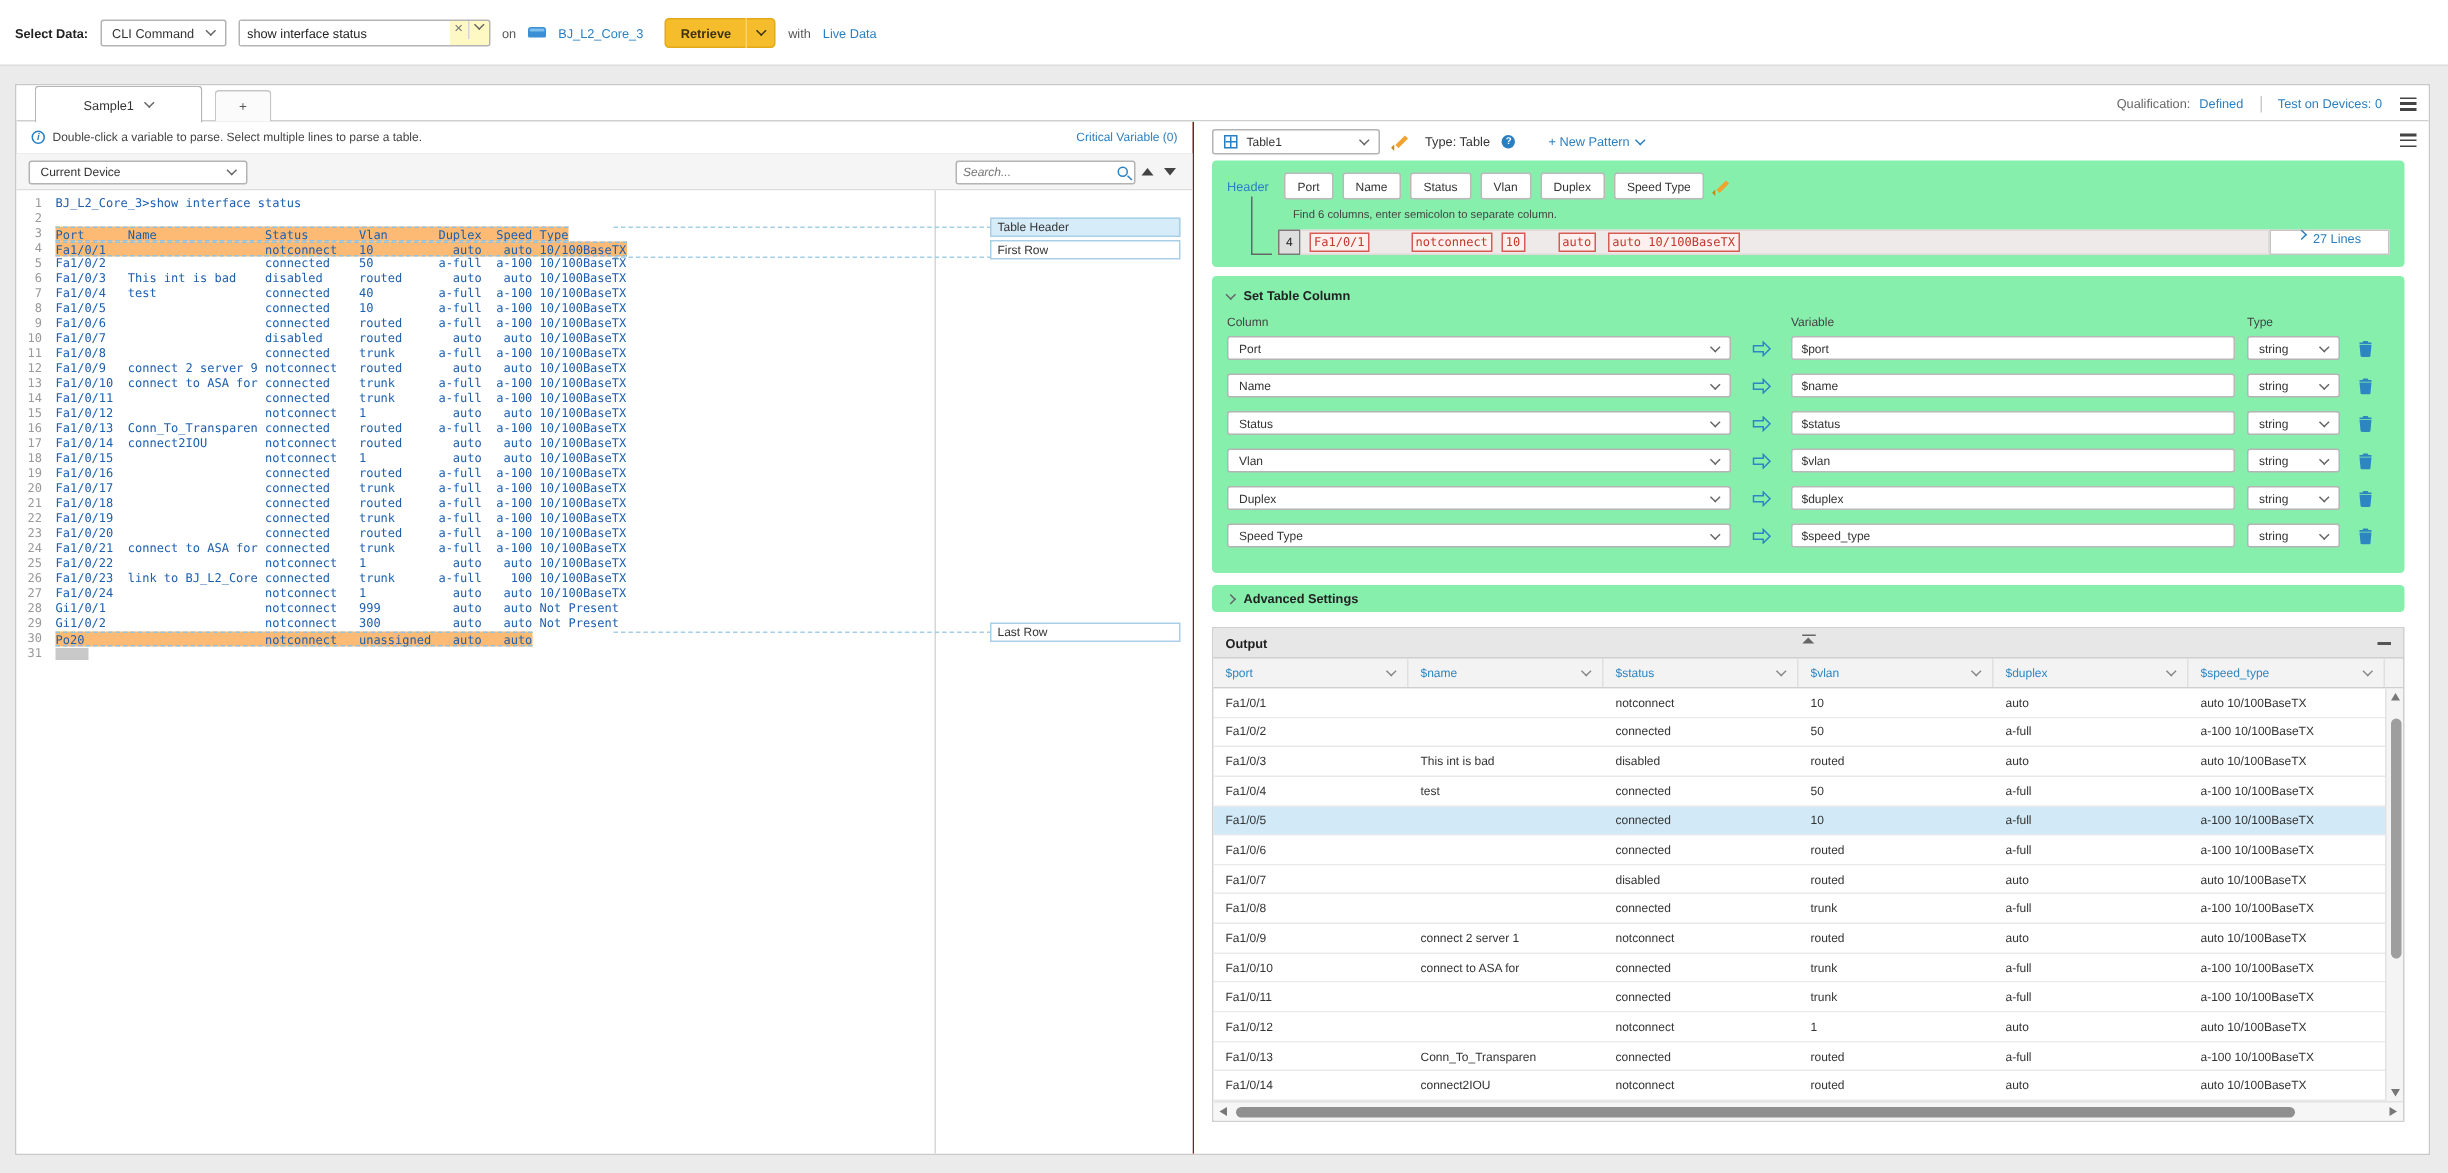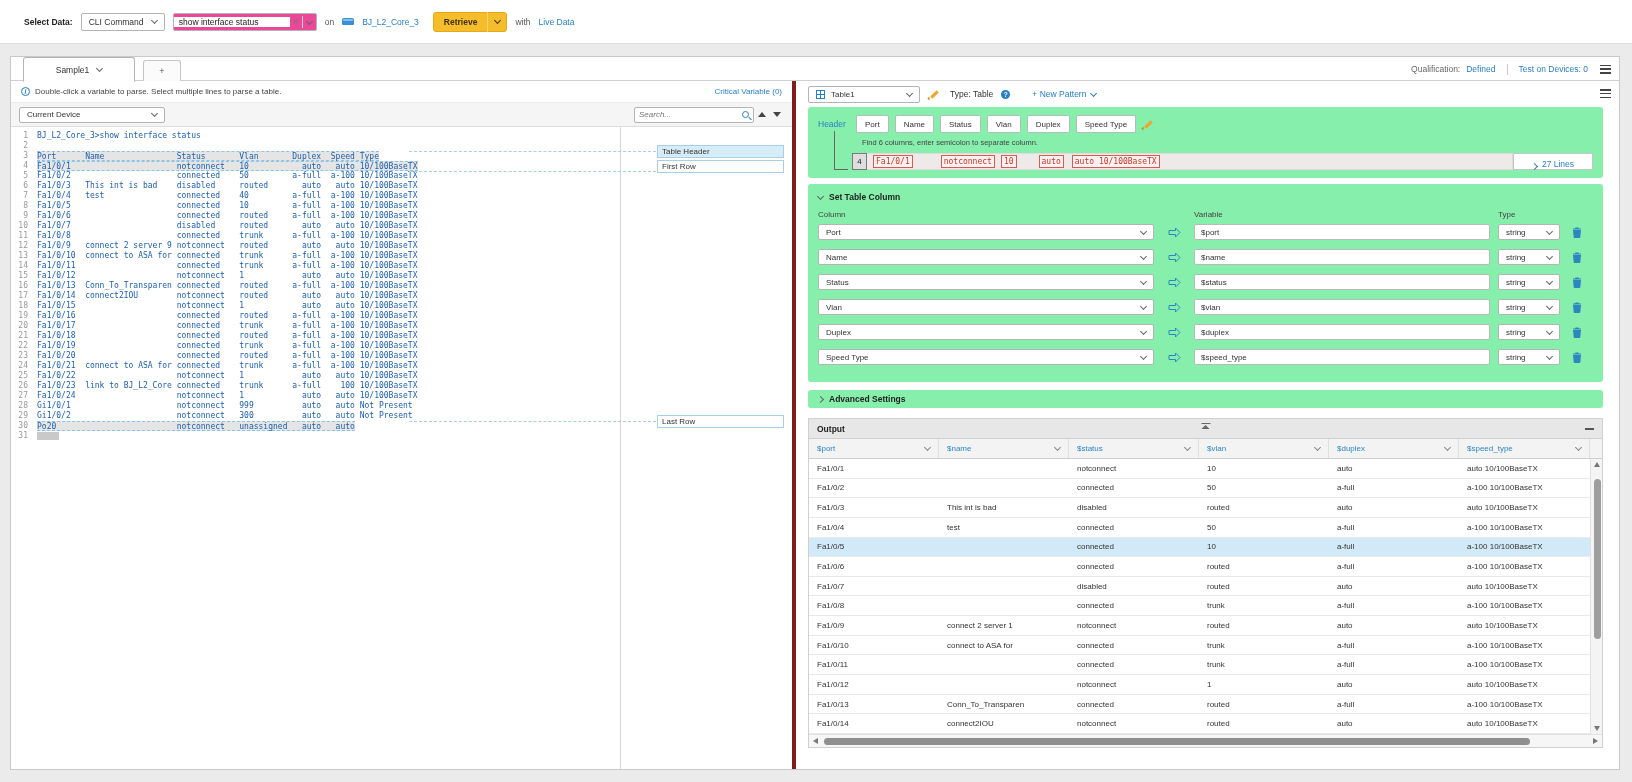--- a/index.html
+++ b/index.html
@@ -2,25 +2,25 @@
 <html><head>
 <meta charset="utf-8">
 <style>
   *{box-sizing:border-box;margin:0;padding:0}
   html,body{width:1632px;height:782px;overflow:hidden}
   body{background:#ebebeb;font-family:"Liberation Sans",sans-serif;color:#333;font-size:8.5px;position:relative}
   .blue{color:#2a7fc1}
   .italic{color:#555}
 
   
-  .topbar{position:absolute;left:0;top:0;width:1632px;height:44px;background:#fff;border-bottom:1px solid #dcdcdc;display:flex;align-items:center;padding-left:24px;gap:8px}
+  .topbar{position:absolute;left:0;top:0;width:1632px;height:44px;background:#fff;border-bottom:1px solid #dcdcdc;display:flex;align-items:center;padding-left:10px;gap:8px}
   .lbl-strong{font-weight:bold;color:#222}
   .selbox{background:#fff;border:1px solid #b4b4b4;border-radius:2px;height:18px;display:flex;align-items:center;padding:0 7px;gap:6px;color:#333;cursor:default}
   .selbox .chev-d{margin-left:auto}
-  .cmdbox{width:144px;height:18px;border:1px solid #b4b4b4;border-radius:2px;display:flex;align-items:center;background:#ec4899}
+  .cmdbox{width:168px;height:18px;border:1px solid #b4b4b4;border-radius:2px;display:flex;background:#fef9c3}
   .cmdbox input{border:none;outline:none;flex:1;font:8.5px "Liberation Sans",sans-serif;padding:0 5px;color:#222;min-width:0}
   .close-icon{color:#777;font-size:10px;padding:0 3px;cursor:pointer}
   .close-icon::before{content:"\00D7"}
   .cmd-div{width:1px;height:12px;background:#d5d5d5}
   .chev-d,.chev-u,.chev-r{width:5px;height:5px;border-right:1px solid #666;border-bottom:1px solid #666;display:inline-block;flex:none}
   .chev-d{transform:rotate(45deg);margin-top:-2px}
   .chev-r{transform:rotate(-45deg)}
   .chev-d.blue-c,.chev-r.blue-c{border-color:#2a7fc1}
   .device-icon{width:12px;height:7px;background:#3b8fd4;border-radius:2px 2px 1px 1px;display:inline-block;position:relative}
   .device-icon::after{content:"";position:absolute;left:1px;top:1px;width:10px;height:2px;background:#7fc0ec;border-radius:1px}
@@ -36,40 +36,40 @@
   .tab-sample{position:absolute;left:12px;top:0;height:25px;width:112px;background:#fff;border:1px solid #b5b5b5;border-bottom:1px solid #fff;border-radius:3px 3px 0 0;display:flex;align-items:center;justify-content:center;gap:8px;font-weight:normal;z-index:2;cursor:pointer}
   .tab-add{position:absolute;left:132px;top:3px;height:21px;width:38px;background:#fbfbfb;border:1px solid #c5c5c5;border-bottom:none;border-radius:3px 3px 0 0;display:flex;align-items:center;justify-content:center;font-size:9px;color:#555;cursor:pointer}
   .qual-cluster{position:absolute;right:8px;top:0;height:24px;display:flex;align-items:center;gap:6px}
   .vsep{width:1px;height:11px;background:#ccc;margin:0 5px}
   .burger{width:11px;height:9px;display:flex;flex-direction:column;justify-content:space-between;cursor:pointer}
   .burger span{height:1.5px;background:#444;display:block}
 
   .body-row{display:flex;height:688px}
 
   
-  .left-panel{width:785px;border-right:4px solid #7f1d1d;display:flex;flex-direction:column}
+  .left-panel{width:785px;border-right:1px solid #7f1d1d;display:flex;flex-direction:column}
   .info-row{height:22px;display:flex;align-items:center;padding:0 10px;border-bottom:1px solid #ececec;font-size:8px;color:#444}
   .info-icon{width:9px;height:9px;border:1px solid #2a7fc1;border-radius:50%;color:#2a7fc1;font-size:6.5px;display:flex;align-items:center;justify-content:center;margin-right:5px;font-style:italic;font-weight:bold}
   .crit-var{margin-left:auto;color:#2a7fc1;cursor:pointer}
   .toolbar{height:24px;background:#f5f5f5;border-bottom:1px solid #ddd;display:flex;align-items:center;padding:0 8px}
   .scope-sel{width:146px;height:16px;font-size:8px}
   .searchbox{margin-left:auto;width:120px;height:16px;border:1px solid #b4b4b4;background:#fff;border-radius:2px;display:flex;align-items:center;padding:0 4px}
   .searchbox input{border:none;outline:none;flex:1;font:8px "Liberation Sans",sans-serif;font-style:italic;color:#888;min-width:0}
   .mag{width:7px;height:7px;border:1.3px solid #2a7fc1;border-radius:50%;position:relative;flex:none;cursor:pointer}
   .mag::after{content:"";position:absolute;width:4px;height:1.3px;background:#2a7fc1;transform:rotate(45deg);left:5px;top:6px}
   .sortbtn{width:15px;height:16px;display:flex;align-items:center;justify-content:center;cursor:pointer}
   .tri-up{width:0;height:0;border-left:4px solid transparent;border-right:4px solid transparent;border-bottom:5px solid #444}
   .tri-dn{width:0;height:0;border-left:4px solid transparent;border-right:4px solid transparent;border-top:5px solid #444}
 
   .code-wrap{flex:1;display:flex;position:relative;background:#fff}
   .code-area{flex:1;padding-top:4px;font-family:"DejaVu Sans Mono",monospace;font-size:8px;line-height:10px;overflow:hidden}
   .code-line{height:10px;display:flex;white-space:pre}
   .code-line .ln{width:26px;text-align:right;padding-right:9px;color:#999;flex:none}
   .code-line .ct{display:inline-block;height:10px;color:#1d5fae;white-space:pre}
-  .hl-hdr .ct,.hl-row .ct{background:#e5e5e5;border-top:1px dashed #8fc3e4;border-bottom:1px dashed #8fc3e4}
+  .hl-hdr .ct,.hl-row .ct{background:#fdba74;border-top:1px dashed #8fc3e4;border-bottom:1px dashed #8fc3e4}
   .hl-cursor .ct::after{content:"";display:inline-block;width:22px;height:8px;background:#c9c9c9;vertical-align:middle}
   .labels-col{width:172px;border-left:1px solid #d6d6d6;position:relative}
   .anno{position:absolute;left:36px;right:8px;height:13px;line-height:12px;font-size:8px;padding-left:4px;background:#fff;border:1px solid #a9cfe7;color:#333;cursor:move;z-index:2}
   .anno.hdr{background:#d6ecf9;top:18px}
   .anno.first{top:33px}
   .anno.last{top:288px}
   .conn{position:absolute;left:398px;width:252px;border-top:1px dashed #a5cfe9;z-index:1}
   .conn.c1{top:24px}.conn.c2{top:44px}.conn.c3{top:294px}
 
   
@@ -93,21 +93,21 @@
   .find-hint{color:#444;font-size:7.5px;margin:5px 0 0 44px}
   .elbow{position:absolute;left:26px;top:24px;width:14px;height:39px;border-left:1px solid #666;border-bottom:1px solid #666}
   .sample-row{display:flex;align-items:stretch;margin:6px 0 0 34px;height:17px}
   .lnbox{width:15px;background:#dedede;border:1px solid #7a7a7a;font-size:8px;display:flex;align-items:center;justify-content:center;color:#222;flex:none}
   .strip{flex:1;background:#eeeae9;border:1px solid #e0dada;border-left:none;display:flex;align-items:center;padding-right:6px;overflow:hidden}
   .tok{border:1px solid #d65b52;color:#c0392c;background:#fdf0ef;padding:0 2px;height:13px;line-height:12px;font-family:"DejaVu Sans Mono",monospace;font-size:8px;display:inline-block;margin-left:6px;white-space:pre}
   .tok:nth-of-type(2){margin-left:28px}
   .tok:nth-of-type(3){margin-left:6px}
   .tok:nth-of-type(4){margin-left:22px}
   .tok:nth-of-type(5){margin-left:8px}
-  .lines-btn{width:80px;background:#fff;border:1px solid #c5c5c5;display:flex;align-items:flex-end;justify-content:center;gap:5px;color:#2a7fc1;cursor:pointer;flex:none}
+  .lines-btn{width:80px;background:#fff;border:1px solid #c5c5c5;display:flex;align-items:flex-start;justify-content:center;gap:5px;color:#2a7fc1;cursor:pointer;flex:none}
 
   .stc-panel{margin-top:6px}
   .stc-title{display:flex;align-items:center;gap:6px;font-weight:bold;color:#222;cursor:pointer}
   .stc-labels{display:grid;grid-template-columns:336px 24px 296px 62px 18px;column-gap:8px;margin:8px 0 5px 0;color:#444;font-size:8px}
   .stc-row{display:grid;grid-template-columns:336px 24px 296px 62px 18px;column-gap:8px;align-items:center;margin-bottom:9px}
   .stc-row .selbox,.stc-row .inbox{height:16px;font-size:8px}
   .inbox{background:#fff;border:1px solid #b9b9b9;border-radius:2px;display:flex;align-items:center;padding:0 6px;color:#333}
   .maparrow,.trash{display:flex;align-items:center;justify-content:center;cursor:pointer}
 
   .adv-panel{margin-top:8px;height:18px;display:flex;align-items:center;gap:6px;padding:0 10px;font-weight:bold;color:#222;cursor:pointer}

